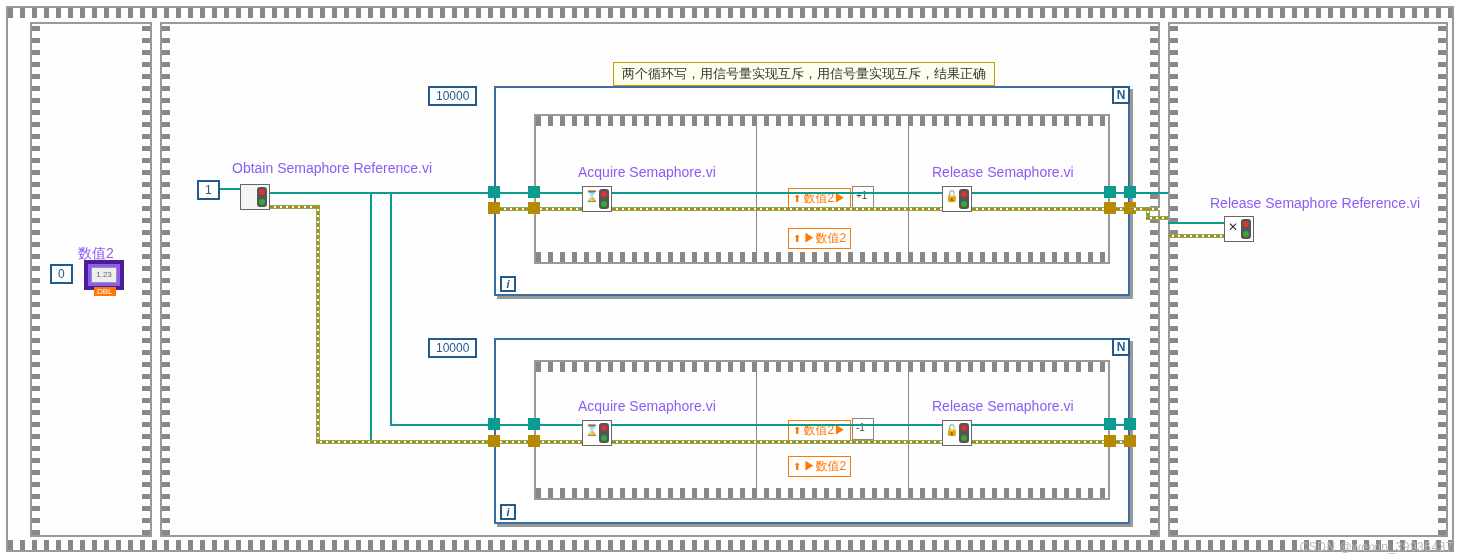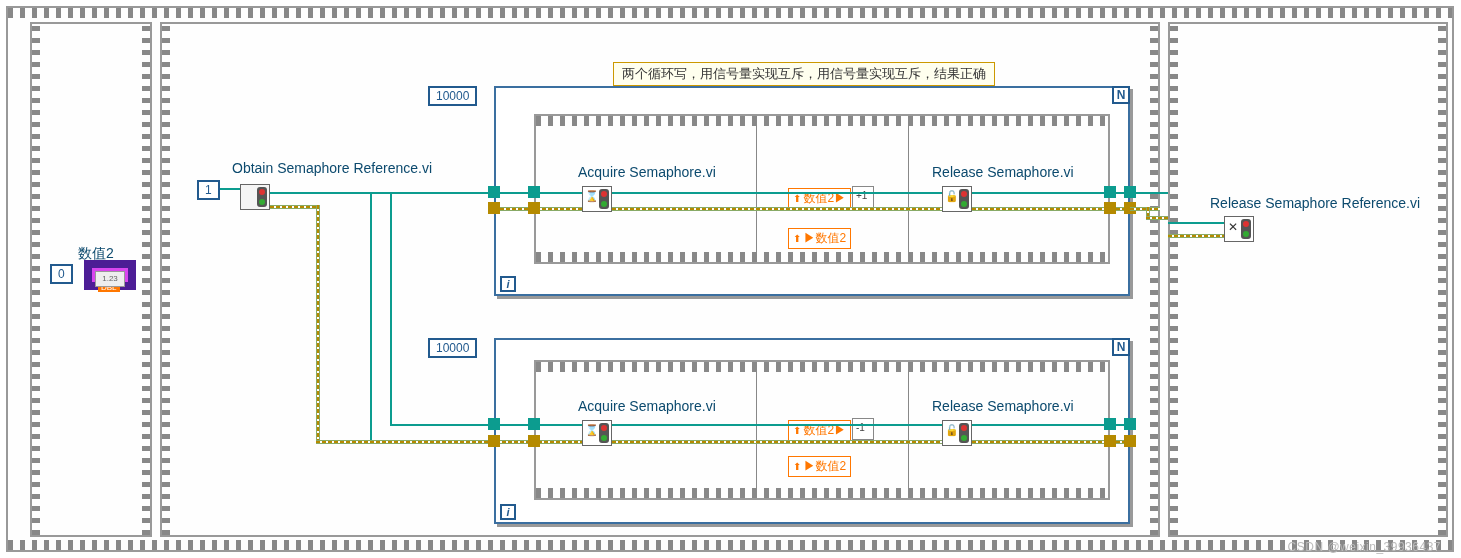--- a/index.html
+++ b/index.html
@@ -9,40 +9,40 @@
   .film::before{top:0}
   .film::after{bottom:0}
   .film-v{position:absolute;background:#fefefe;border:2px solid #999}
   .film-v::before,.film-v::after{content:"";position:absolute;top:0;bottom:0;width:8px;background:repeating-linear-gradient(0deg,#888 0 5px,#fefefe 5px 12px)}
   .film-v::before{left:0}
   .film-v::after{right:0}
   .forloop{position:absolute;border:2px solid #3b6fa0;background:#fff}
   .forloop .N{position:absolute;top:-2px;right:-2px;width:18px;height:18px;border:2px solid #225a8e;background:#fff;color:#225a8e;font-weight:bold;text-align:center;line-height:14px;font-size:12px}
   .forloop .i{position:absolute;bottom:2px;left:4px;width:16px;height:16px;border:2px solid #225a8e;color:#225a8e;text-align:center;line-height:12px;font-size:11px;font-style:italic;font-weight:bold}
   .numbox{position:absolute;border:2px solid #225a8e;background:#fff;padding:1px 6px;color:#225a8e;font-size:12px}
-  .lbl{position:absolute;font-size:14px;color:#0c4a6e;white-space:nowrap}
+  .lbl{position:absolute;font-size:14px;color:#8b5cf6;white-space:nowrap}
   .banner{position:absolute;border:1px solid #cc9900;background:#ffffee;padding:2px 8px;font-size:13px;color:#333}
   .node{position:absolute;width:24px;height:24px;border:1px solid #666;background:#f5f5f5}
   .sem-lights{width:10px;height:20px;background:#555;border-radius:3px;position:absolute;right:2px;top:2px}
   .sem-lights::before{content:"";position:absolute;top:2px;left:2px;width:6px;height:6px;background:#d33;border-radius:50%}
   .sem-lights::after{content:"";position:absolute;bottom:2px;left:2px;width:6px;height:6px;background:#3a3;border-radius:50%}
   .localvar{position:absolute;border:1px solid #ff7700;background:#fff;color:#ff7700;padding:1px 4px;font-size:12px;white-space:nowrap}
   .localvar::before{content:"⬆";font-size:10px;margin-right:2px}
   .tri-wrap{position:absolute;width:22px;height:22px;border:1px solid #888;background:#fff}
   .tri-txt{position:absolute;font-size:10px;color:#444}
   .wire-t{position:absolute;background:#0c9c8f;height:2px}
   .wire-tv{position:absolute;background:#0c9c8f;width:2px}
   .wire-o{position:absolute;height:4px;background:repeating-linear-gradient(90deg,#b58a00 0 4px,#fff 4px 6px);border-top:1px solid #8a6;border-bottom:1px solid #8a6}
   .wire-ov{position:absolute;width:4px;background:repeating-linear-gradient(0deg,#b58a00 0 4px,#fff 4px 6px);border-left:1px solid #8a6;border-right:1px solid #8a6}
   .tun{position:absolute;width:12px;height:12px;background:#0c9c8f}
   .tun-o{position:absolute;width:12px;height:12px;background:#b58a00}
-  .dbl-ind{position:absolute;width:52px;height:30px;border:8px solid #4c1d95;background:#d946ef}
+  .dbl-ind{position:absolute;width:40px;height:30px;border:4px solid #4c1d95;background:#8b5cf6}
   .dbl-ind::after{content:"1.23";position:absolute;top:3px;left:3px;right:3px;height:14px;border:1px solid #999;background:#eee;font-size:8px;text-align:center;line-height:14px;color:#666}
   .dbl-tag{position:absolute;bottom:-10px;left:6px;font-size:8px;background:#ff7700;color:#fff;padding:0 3px}
-  .watermark{position:absolute;right:20px;bottom:4px;font-size:12px;color:#bbb;letter-spacing:.5px}
+  .watermark{position:absolute;right:8px;bottom:4px;font-size:12px;color:#bbb;letter-spacing:.5px}
   .shadow{box-shadow:3px 3px 0 #999}
   .divider{position:absolute;top:10px;bottom:10px;width:1px;background:#888}
 </style>
 </head>
 <body>
 
 <div class="film" style="left:6px;top:6px;width:1448px;height:546px"></div>
 
 <div class="film-v" style="left:30px;top:22px;width:122px;height:515px"></div>
 <div class="lbl" style="left:78px;top:245px">数值2</div>

